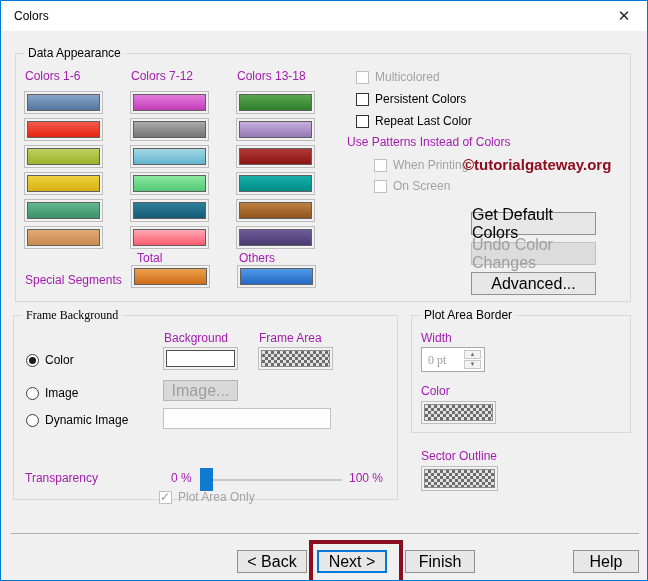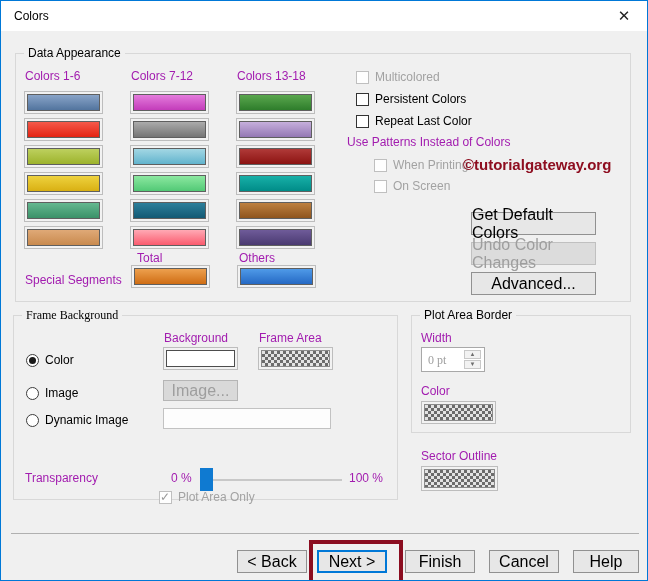--- a/index.html
+++ b/index.html
@@ -285,16 +285,15 @@
   <div class="swatch-outer" style="position:absolute; left:420px; top:465px; width:77px; height:25px;">
     <div class="swatch-inner checker"></div>
   </div>
 
   <div class="separator" style="left:10px; top:532px; width:628px;"></div>
 
   <div class="btn" style="left:236px; top:549px; width:70px; height:23px;">&lt; Back</div>
   <div class="btn focus" style="left:316px; top:549px; width:70px; height:23px;">Next &gt;</div>
   <div class="annotation-rect" style="left:308px; top:539px; width:86px; height:41px;"></div>
   <div class="btn" style="left:404px; top:549px; width:70px; height:23px;">Finish</div>
-  <div class="btn" style="left:488px; top:549px; width:70px; height:23px;">Cancel</div>
   <div class="btn" style="left:572px; top:549px; width:66px; height:23px;">Help</div>
 
 </div>
 
 </body></html>

